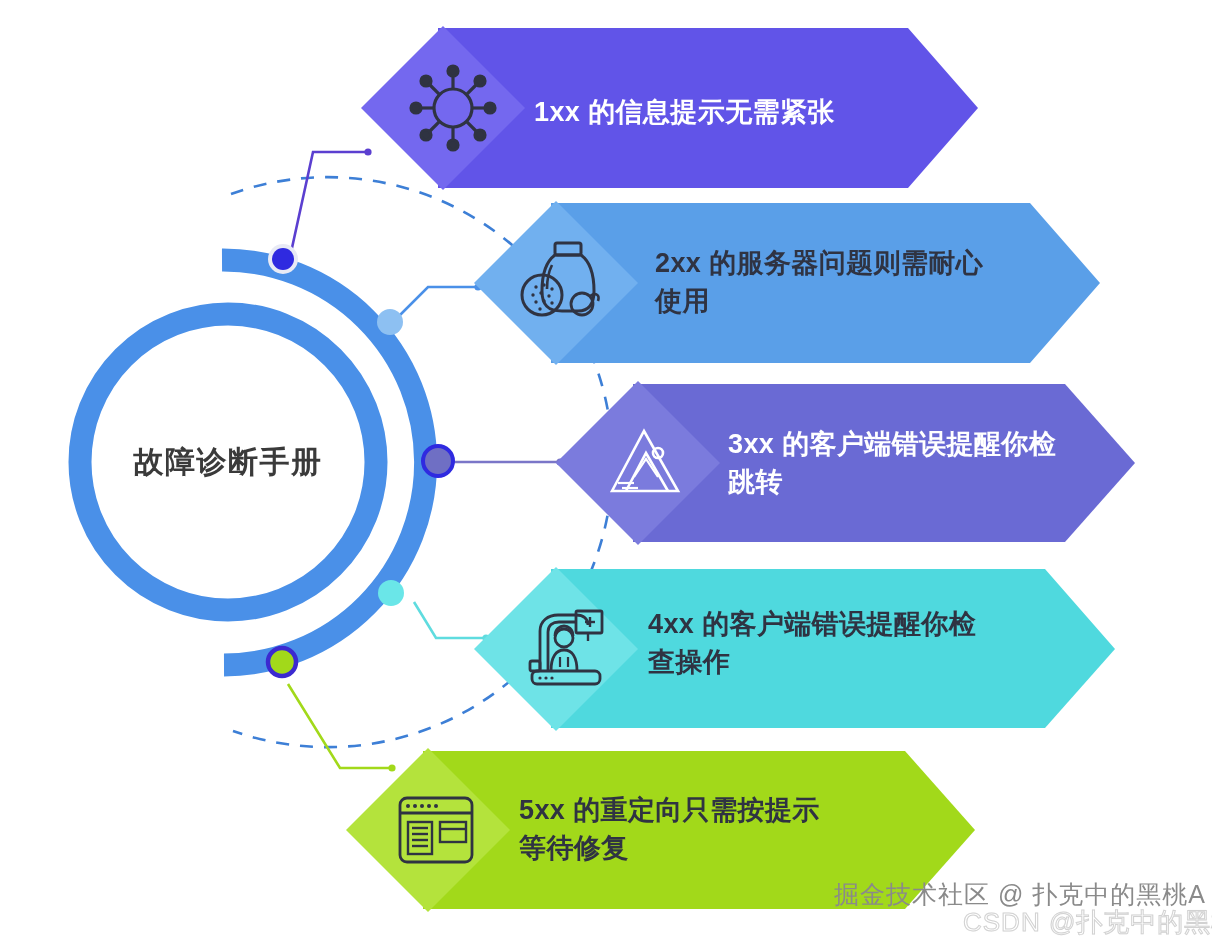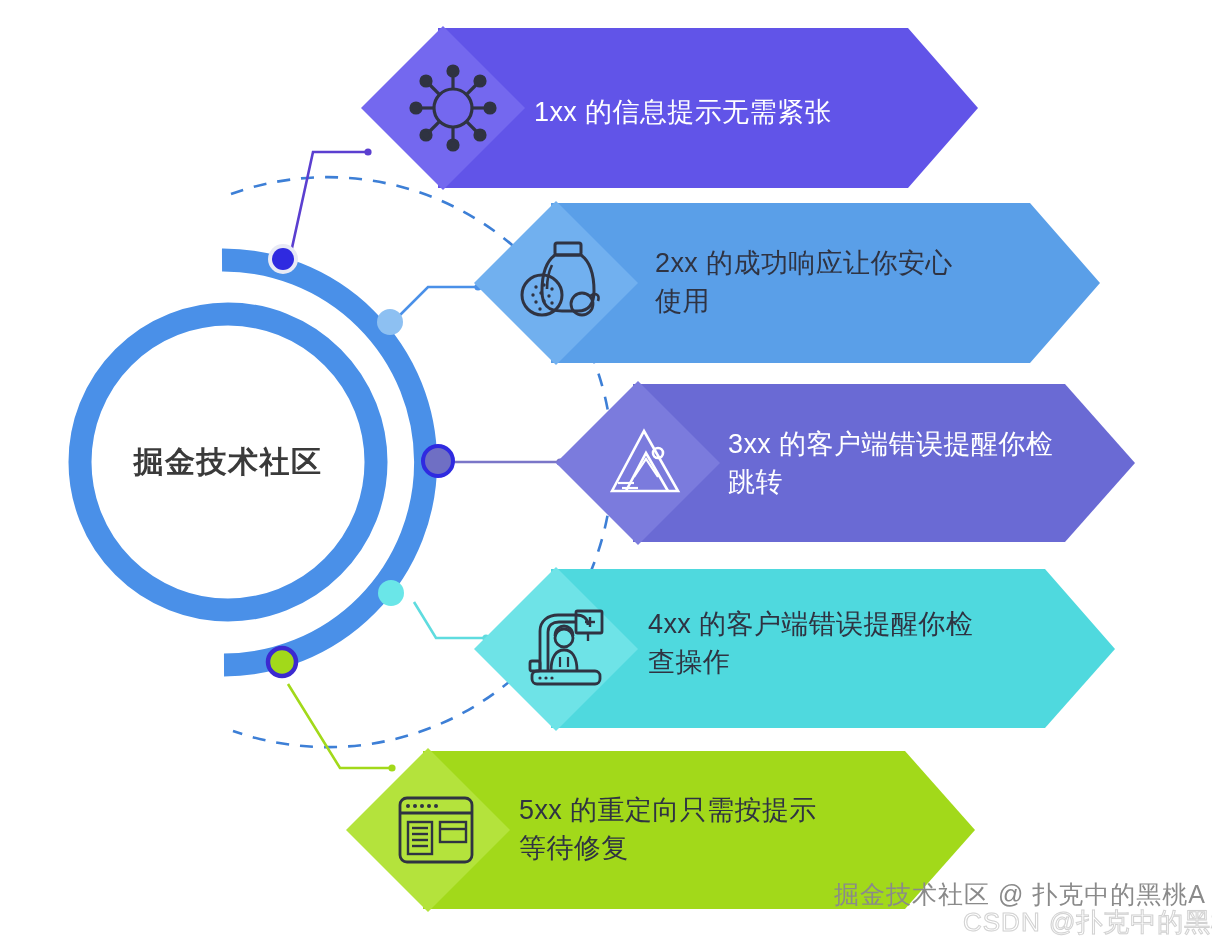--- a/index.html
+++ b/index.html
@@ -21,21 +21,21 @@
     position: absolute;
     left: 0;
     top: 0;
     width: 1212px;
     height: 937px;
   }
   .banner-label {
     position: absolute;
     font-size: 27px;
     line-height: 38px;
-    font-weight: 400;
+    font-weight: 700;
     letter-spacing: 0.4px;
     white-space: pre-line;
     pointer-events: none;
   }
   .center-title {
     position: absolute;
     font-size: 30px;
     font-weight: 700;
     color: #3a3a3a;
     letter-spacing: 1.5px;
@@ -247,25 +247,25 @@
         <line x1="-24" y1="-2" x2="-8" y2="-2" stroke-width="2.4"></line>
         <line x1="-24" y1="4" x2="-8" y2="4" stroke-width="2.4"></line>
         <line x1="-24" y1="10" x2="-8" y2="10" stroke-width="2.4"></line>
         <line x1="-24" y1="16" x2="-8" y2="16" stroke-width="2.4"></line>
         <rect x="4" y="-8" width="26" height="20" stroke-width="2.4"></rect>
         <line x1="4" y1="-1" x2="30" y2="-1" stroke-width="2.4"></line>
       </g>
     </g>
   </svg>
 
-  <div class="center-title" style="left:228px; top:462px;">掘金技术社区</div>
+  <div class="center-title" style="left:228px; top:462px;">故障诊断手册</div>
 
   <div class="banner-label" style="left:534px; top:93px; color:#ffffff;">1xx 的信息提示无需紧张</div>
 
-  <div class="banner-label" style="left:655px; top:244px; color:#2f3342;">2xx 的成功响应让你安心
+  <div class="banner-label" style="left:655px; top:244px; color:#2f3342;">2xx 的服务器问题则需耐心
 使用</div>
 
   <div class="banner-label" style="left:728px; top:425px; color:#ffffff;">3xx 的客户端错误提醒你检
 跳转</div>
 
   <div class="banner-label" style="left:648px; top:605px; color:#2f3342;">4xx 的客户端错误提醒你检
 查操作</div>
 
   <div class="banner-label" style="left:519px; top:791px; color:#2f3342;">5xx 的重定向只需按提示
 等待修复</div>

